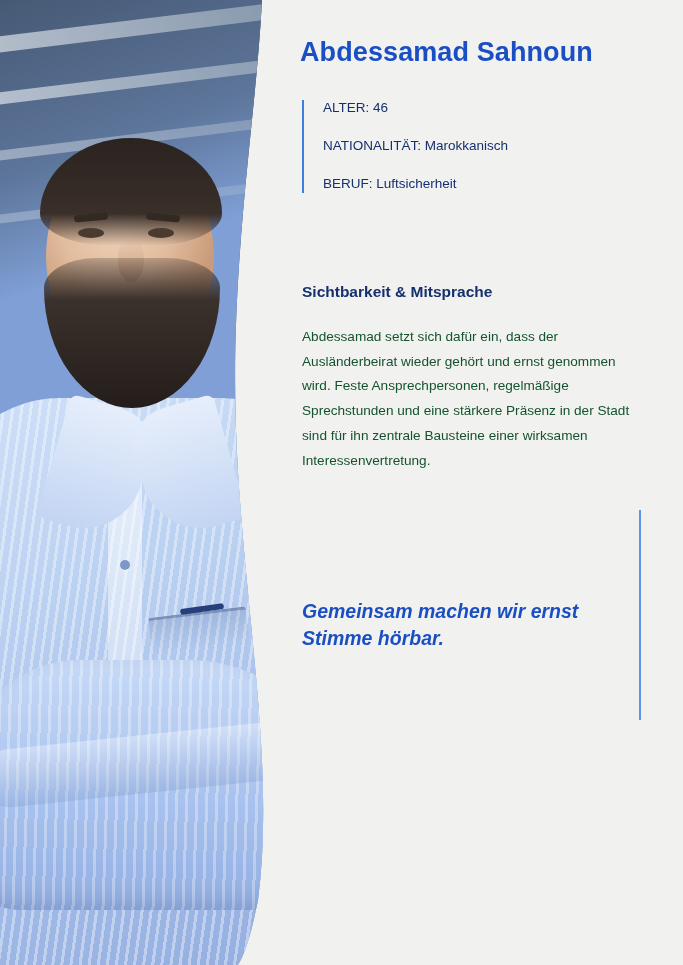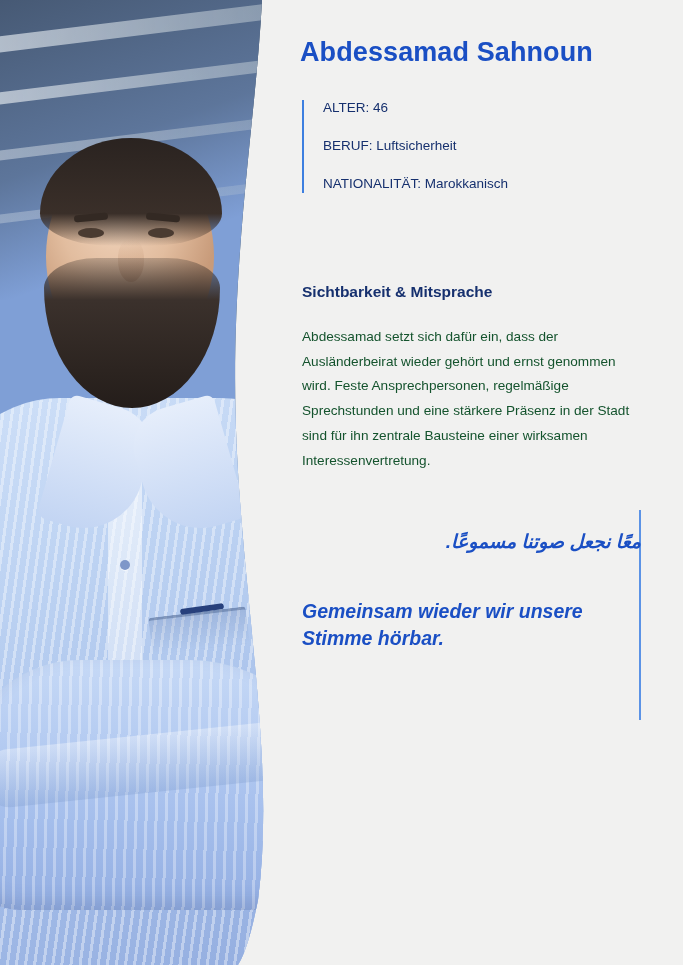--- a/index.html
+++ b/index.html
@@ -322,31 +322,30 @@
   <div class="content">
 
     <div class="name">Abdessamad Sahnoun</div>
 
     <div class="facts">
       <div class="fact">
         <span class="lbl">ALTER:</span>
         <span>46</span>
       </div>
       <div class="fact">
+        <span class="lbl">NATIONALITÄT:</span>
+        <span>Marokkanisch</span>
+      </div>
+      <div class="fact">
         <span class="lbl">BERUF:</span>
         <span>Luftsicherheit</span>
       </div>
-      <div class="fact">
-        <span class="lbl">NATIONALITÄT:</span>
-        <span>Marokkanisch</span>
-      </div>
     </div>
 
     <div class="section-title">Sichtbarkeit &amp; Mitsprache</div>
 
     <div class="body-text">Abdessamad setzt sich dafür ein, dass der Ausländerbeirat wieder gehört und ernst genommen wird. Feste Ansprechpersonen, regelmäßige Sprechstunden und eine stärkere Präsenz in der Stadt sind für ihn zentrale Bausteine einer wirksamen Interessenvertretung.</div>
 
     <div class="quote-rule"></div>
-    <div class="quote-ar">معًا نجعل صوتنا مسموعًا.</div>
-    <div class="quote-de">Gemeinsam wieder wir unsere Stimme hörbar.</div>
+    <div class="quote-de">Gemeinsam machen wir ernst Stimme hörbar.</div>
 
   </div>
 </div>
 
 </body></html>

